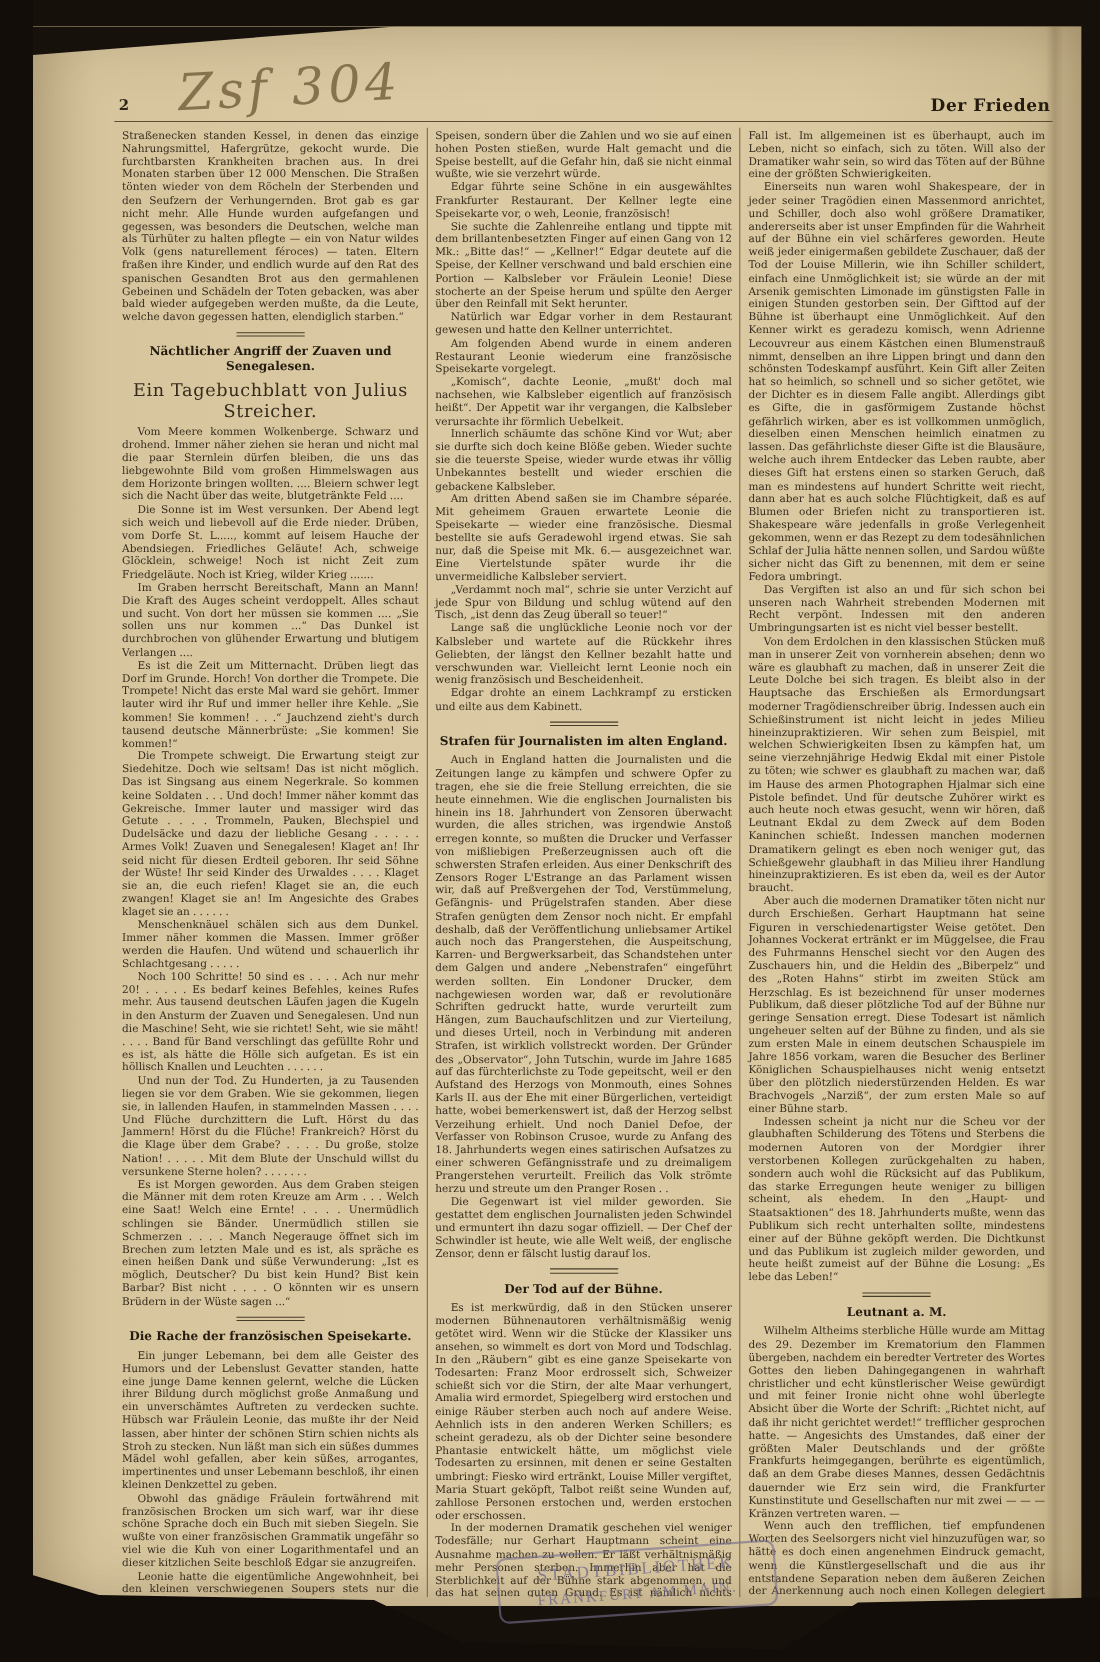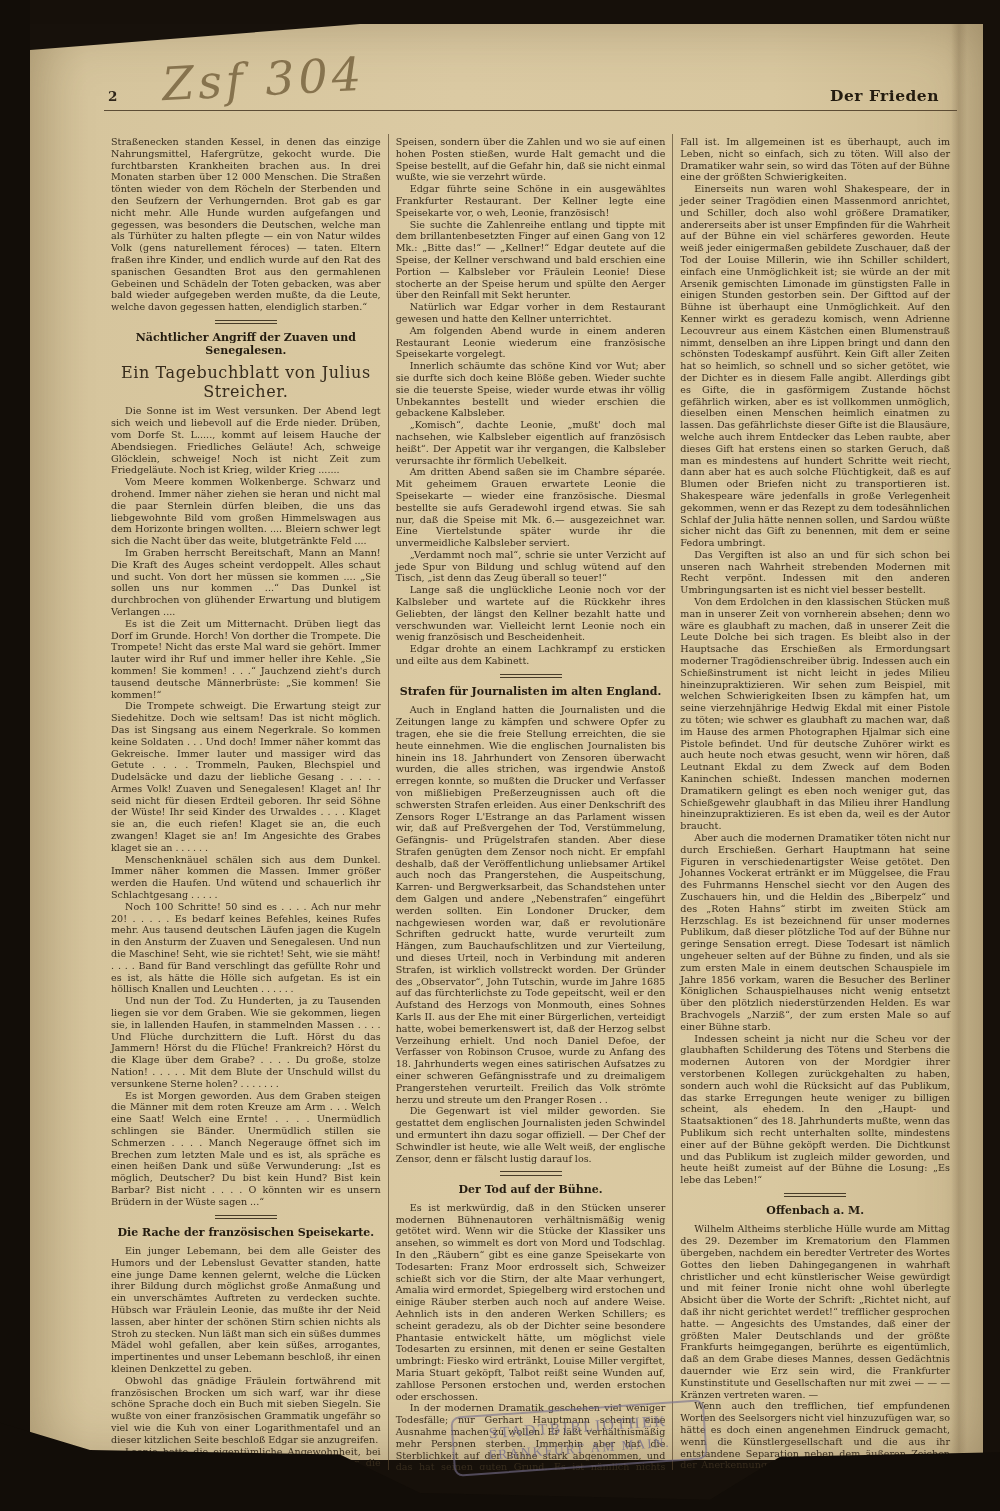--- a/index.html
+++ b/index.html
@@ -12,23 +12,23 @@
     background:#17110b;clip-path:polygon(0 0,100% 0,0 100%);}
   .page::after{content:"";position:absolute;right:16px;top:0;width:16px;height:100%;
     background:linear-gradient(90deg,rgba(0,0,0,0),rgba(110,90,60,.28),rgba(0,0,0,0));}
   .content{position:absolute;left:74px;right:26px;top:0;bottom:0;padding-top:56px;}
   
   .masthead{position:relative;height:30px;border-bottom:1.5px solid rgba(70,55,35,.85);}
   .pageno{position:absolute;left:4px;top:8px;font-size:13.5px;font-weight:bold;color:#2f261a;}
   .hand-note{position:absolute;left:58px;top:-28px;font-size:46px;font-style:italic;
     color:rgba(120,100,64,.85);transform:rotate(-3deg);
     font-family:"DejaVu Serif",serif;letter-spacing:4px;white-space:nowrap;}
-  .paper-title{position:absolute;right:18px;top:6px;font-size:15.5px;font-weight:bold;color:#241c10;letter-spacing:.5px;text-align:center;}
+  .paper-title{position:absolute;right:2px;top:6px;font-size:15.5px;font-weight:bold;color:#241c10;letter-spacing:.5px;text-align:center;}
   
-  .cols{display:flex;height:1336px;overflow:hidden;margin-top:23px;}
+  .cols{display:flex;height:1336px;overflow:hidden;margin-top:5px;}
   .col{flex:1 1 0;padding:2px 7px 0 7px;overflow:hidden;}
   .col + .col{border-left:1px solid rgba(85,68,44,.7);}
   .bp{margin:0;font-size:9.6px;line-height:11.8px;text-align:justify;color:#372c1d;
       text-indent:14px;hyphens:auto;-webkit-hyphens:auto;word-spacing:-0.2px;}
   .bp.ni{text-indent:0;}
   .ah{margin:5px 2px 5px;font-size:11px;line-height:1.18;font-weight:bold;text-align:center;color:#241c10;}
   .by{margin:0 0 4px;font-size:16px;text-align:center;color:#362b1c;letter-spacing:.6px;}
   .sep{width:62px;height:2.5px;margin:7px auto 8px;border-top:1px solid rgba(55,44,28,.9);
        border-bottom:1.5px solid rgba(55,44,28,.9);}
   
@@ -58,22 +58,22 @@
     </div>
 
     <div class="cols">
 
       <div class="col">
         <div>
             <p class="bp ni">Straßenecken standen Kessel, in denen das einzige Nahrungsmittel, Hafergrütze, gekocht wurde. Die furchtbarsten Krankheiten brachen aus. In drei Monaten starben über 12 000 Menschen. Die Straßen tönten wieder von dem Röcheln der Sterbenden und den Seufzern der Verhungernden. Brot gab es gar nicht mehr. Alle Hunde wurden aufgefangen und gegessen, was besonders die Deutschen, welche man als Türhüter zu halten pflegte — ein von Natur wildes Volk (gens naturellement féroces) — taten. Eltern fraßen ihre Kinder, und endlich wurde auf den Rat des spanischen Gesandten Brot aus den germahlenen Gebeinen und Schädeln der Toten gebacken, was aber bald wieder aufgegeben werden mußte, da die Leute, welche davon gegessen hatten, elendiglich starben.“</p>
             <div class="sep"></div>
             <h2 class="ah">Nächtlicher Angriff der Zuaven und Senegalesen.</h2>
             <p class="by">Ein Tagebuchblatt von Julius Streicher.</p>
+            <p class="bp">Vom Meere kommen Wolkenberge. Schwarz und drohend. Immer näher ziehen sie heran und nicht mal die paar Sternlein dürfen bleiben, die uns das liebgewohnte Bild vom großen Himmelswagen aus dem Horizonte bringen wollten. .... Bleiern schwer legt sich die Nacht über das weite, blutgetränkte Feld ....</p>
             <p class="bp">Die Sonne ist im West versunken. Der Abend legt sich weich und liebevoll auf die Erde nieder. Drüben, vom Dorfe St. L....., kommt auf leisem Hauche der Abendsiegen. Friedliches Geläute! Ach, schweige Glöcklein, schweige! Noch ist nicht Zeit zum Friedgeläute. Noch ist Krieg, wilder Krieg .......</p>
-            <p class="bp">Vom Meere kommen Wolkenberge. Schwarz und drohend. Immer näher ziehen sie heran und nicht mal die paar Sternlein dürfen bleiben, die uns das liebgewohnte Bild vom großen Himmelswagen aus dem Horizonte bringen wollten. .... Bleiern schwer legt sich die Nacht über das weite, blutgetränkte Feld ....</p>
             <p class="bp">Im Graben herrscht Bereitschaft, Mann an Mann! Die Kraft des Auges scheint verdoppelt. Alles schaut und sucht. Von dort her müssen sie kommen .... „Sie sollen uns nur kommen ...“ Das Dunkel ist durchbrochen von glühender Erwartung und blutigem Verlangen ....</p>
             <p class="bp">Es ist die Zeit um Mitternacht. Drüben liegt das Dorf im Grunde. Horch! Von dorther die Trompete. Die Trompete! Nicht das erste Mal ward sie gehört. Immer lauter wird ihr Ruf und immer heller ihre Kehle. „Sie kommen! Sie kommen! . . .“ Jauchzend zieht's durch tausend deutsche Männerbrüste: „Sie kommen! Sie kommen!“</p>
             <p class="bp">Die Trompete schweigt. Die Erwartung steigt zur Siedehitze. Doch wie seltsam! Das ist nicht möglich. Das ist Singsang aus einem Negerkrale. So kommen keine Soldaten . . . Und doch! Immer näher kommt das Gekreische. Immer lauter und massiger wird das Getute . . . . Trommeln, Pauken, Blechspiel und Dudelsäcke und dazu der liebliche Gesang . . . . . Armes Volk! Zuaven und Senegalesen! Klaget an! Ihr seid nicht für diesen Erdteil geboren. Ihr seid Söhne der Wüste! Ihr seid Kinder des Urwaldes . . . . Klaget sie an, die euch riefen! Klaget sie an, die euch zwangen! Klaget sie an! Im Angesichte des Grabes klaget sie an . . . . . .</p>
             <p class="bp">Menschenknäuel schälen sich aus dem Dunkel. Immer näher kommen die Massen. Immer größer werden die Haufen. Und wütend und schauerlich ihr Schlachtgesang . . . . .</p>
             <p class="bp">Noch 100 Schritte! 50 sind es . . . . Ach nur mehr 20! . . . . . Es bedarf keines Befehles, keines Rufes mehr. Aus tausend deutschen Läufen jagen die Kugeln in den Ansturm der Zuaven und Senegalesen. Und nun die Maschine! Seht, wie sie richtet! Seht, wie sie mäht! . . . . Band für Band verschlingt das gefüllte Rohr und es ist, als hätte die Hölle sich aufgetan. Es ist ein höllisch Knallen und Leuchten . . . . . .</p>
             <p class="bp">Und nun der Tod. Zu Hunderten, ja zu Tausenden liegen sie vor dem Graben. Wie sie gekommen, liegen sie, in lallenden Haufen, in stammelnden Massen . . . . Und Flüche durchzittern die Luft. Hörst du das Jammern! Hörst du die Flüche! Frankreich? Hörst du die Klage über dem Grabe? . . . . Du große, stolze Nation! . . . . . Mit dem Blute der Unschuld willst du versunkene Sterne holen? . . . . . . .</p>
             <p class="bp">Es ist Morgen geworden. Aus dem Graben steigen die Männer mit dem roten Kreuze am Arm . . . Welch eine Saat! Welch eine Ernte! . . . . Unermüdlich schlingen sie Bänder. Unermüdlich stillen sie Schmerzen . . . . Manch Negerauge öffnet sich im Brechen zum letzten Male und es ist, als spräche es einen heißen Dank und süße Verwunderung: „Ist es möglich, Deutscher? Du bist kein Hund? Bist kein Barbar? Bist nicht . . . . O könnten wir es unsern Brüdern in der Wüste sagen ...“</p>
             <div class="sep"></div>
             <h2 class="ah">Die Rache der französischen Speisekarte.</h2>
             <p class="bp">Ein junger Lebemann, bei dem alle Geister des Humors und der Lebenslust Gevatter standen, hatte eine junge Dame kennen gelernt, welche die Lücken ihrer Bildung durch möglichst große Anmaßung und ein unverschämtes Auftreten zu verdecken suchte. Hübsch war Fräulein Leonie, das mußte ihr der Neid lassen, aber hinter der schönen Stirn schien nichts als Stroh zu stecken. Nun läßt man sich ein süßes dummes Mädel wohl gefallen, aber kein süßes, arrogantes, impertinentes und unser Lebemann beschloß, ihr einen kleinen Denkzettel zu geben.</p>
@@ -83,22 +83,22 @@
 
       </div>
 
       <div class="col">
         <div>
             <p class="bp ni">Speisen, sondern über die Zahlen und wo sie auf einen hohen Posten stießen, wurde Halt gemacht und die Speise bestellt, auf die Gefahr hin, daß sie nicht einmal wußte, wie sie verzehrt würde.</p>
             <p class="bp">Edgar führte seine Schöne in ein ausgewähltes Frankfurter Restaurant. Der Kellner legte eine Speisekarte vor, o weh, Leonie, französisch!</p>
             <p class="bp">Sie suchte die Zahlenreihe entlang und tippte mit dem brillantenbesetzten Finger auf einen Gang von 12 Mk.: „Bitte das!“ — „Kellner!“ Edgar deutete auf die Speise, der Kellner verschwand und bald erschien eine Portion — Kalbsleber vor Fräulein Leonie! Diese stocherte an der Speise herum und spülte den Aerger über den Reinfall mit Sekt herunter.</p>
             <p class="bp">Natürlich war Edgar vorher in dem Restaurant gewesen und hatte den Kellner unterrichtet.</p>
             <p class="bp">Am folgenden Abend wurde in einem anderen Restaurant Leonie wiederum eine französische Speisekarte vorgelegt.</p>
+            <p class="bp">„Komisch“, dachte Leonie, „mußt' doch mal nachsehen, wie Kalbsleber eigentlich auf französisch heißt“. Der Appetit war ihr vergangen, die Kalbsleber verursachte ihr förmlich Uebelkeit.</p>
             <p class="bp">Innerlich schäumte das schöne Kind vor Wut; aber sie durfte sich doch keine Blöße geben. Wieder suchte sie die teuerste Speise, wieder wurde etwas ihr völlig Unbekanntes bestellt und wieder erschien die gebackene Kalbsleber.</p>
-            <p class="bp">„Komisch“, dachte Leonie, „mußt' doch mal nachsehen, wie Kalbsleber eigentlich auf französisch heißt“. Der Appetit war ihr vergangen, die Kalbsleber verursachte ihr förmlich Uebelkeit.</p>
             <p class="bp">Am dritten Abend saßen sie im Chambre séparée. Mit geheimem Grauen erwartete Leonie die Speisekarte — wieder eine französische. Diesmal bestellte sie aufs Geradewohl irgend etwas. Sie sah nur, daß die Speise mit Mk. 6.— ausgezeichnet war. Eine Viertelstunde später wurde ihr die unvermeidliche Kalbsleber serviert.</p>
             <p class="bp">„Verdammt noch mal“, schrie sie unter Verzicht auf jede Spur von Bildung und schlug wütend auf den Tisch, „ist denn das Zeug überall so teuer!“</p>
             <p class="bp">Lange saß die unglückliche Leonie noch vor der Kalbsleber und wartete auf die Rückkehr ihres Geliebten, der längst den Kellner bezahlt hatte und verschwunden war. Vielleicht lernt Leonie noch ein wenig französisch und Bescheidenheit.</p>
             <p class="bp">Edgar drohte an einem Lachkrampf zu ersticken und eilte aus dem Kabinett.</p>
             <div class="sep"></div>
             <h2 class="ah">Strafen für Journalisten im alten England.</h2>
             <p class="bp">Auch in England hatten die Journalisten und die Zeitungen lange zu kämpfen und schwere Opfer zu tragen, ehe sie die freie Stellung erreichten, die sie heute einnehmen. Wie die englischen Journalisten bis hinein ins 18. Jahrhundert von Zensoren überwacht wurden, die alles strichen, was irgendwie Anstoß erregen konnte, so mußten die Drucker und Verfasser von mißliebigen Preßerzeugnissen auch oft die schwersten Strafen erleiden. Aus einer Denkschrift des Zensors Roger L'Estrange an das Parlament wissen wir, daß auf Preßvergehen der Tod, Verstümmelung, Gefängnis- und Prügelstrafen standen. Aber diese Strafen genügten dem Zensor noch nicht. Er empfahl deshalb, daß der Veröffentlichung unliebsamer Artikel auch noch das Prangerstehen, die Auspeitschung, Karren- und Bergwerksarbeit, das Schandstehen unter dem Galgen und andere „Nebenstrafen“ eingeführt werden sollten. Ein Londoner Drucker, dem nachgewiesen worden war, daß er revolutionäre Schriften gedruckt hatte, wurde verurteilt zum Hängen, zum Bauchaufschlitzen und zur Vierteilung, und dieses Urteil, noch in Verbindung mit anderen Strafen, ist wirklich vollstreckt worden. Der Gründer des „Observator“, John Tutschin, wurde im Jahre 1685 auf das fürchterlichste zu Tode gepeitscht, weil er den Aufstand des Herzogs von Monmouth, eines Sohnes Karls II. aus der Ehe mit einer Bürgerlichen, verteidigt hatte, wobei bemerkenswert ist, daß der Herzog selbst Verzeihung erhielt. Und noch Daniel Defoe, der Verfasser von Robinson Crusoe, wurde zu Anfang des 18. Jahrhunderts wegen eines satirischen Aufsatzes zu einer schweren Gefängnisstrafe und zu dreimaligem Prangerstehen verurteilt. Freilich das Volk strömte herzu und streute um den Pranger Rosen . .</p>
             <p class="bp">Die Gegenwart ist viel milder geworden. Sie gestattet dem englischen Journalisten jeden Schwindel und ermuntert ihn dazu sogar offiziell. — Der Chef der Schwindler ist heute, wie alle Welt weiß, der englische Zensor, denn er fälscht lustig darauf los.</p>
             <div class="sep"></div>
             <h2 class="ah">Der Tod auf der Bühne.</h2>
@@ -109,21 +109,21 @@
 
       <div class="col">
         <div>
             <p class="bp ni">Fall ist. Im allgemeinen ist es überhaupt, auch im Leben, nicht so einfach, sich zu töten. Will also der Dramatiker wahr sein, so wird das Töten auf der Bühne eine der größten Schwierigkeiten.</p>
             <p class="bp">Einerseits nun waren wohl Shakespeare, der in jeder seiner Tragödien einen Massenmord anrichtet, und Schiller, doch also wohl größere Dramatiker, andererseits aber ist unser Empfinden für die Wahrheit auf der Bühne ein viel schärferes geworden. Heute weiß jeder einigermaßen gebildete Zuschauer, daß der Tod der Louise Millerin, wie ihn Schiller schildert, einfach eine Unmöglichkeit ist; sie würde an der mit Arsenik gemischten Limonade im günstigsten Falle in einigen Stunden gestorben sein. Der Gifttod auf der Bühne ist überhaupt eine Unmöglichkeit. Auf den Kenner wirkt es geradezu komisch, wenn Adrienne Lecouvreur aus einem Kästchen einen Blumenstrauß nimmt, denselben an ihre Lippen bringt und dann den schönsten Todeskampf ausführt. Kein Gift aller Zeiten hat so heimlich, so schnell und so sicher getötet, wie der Dichter es in diesem Falle angibt. Allerdings gibt es Gifte, die in gasförmigem Zustande höchst gefährlich wirken, aber es ist vollkommen unmöglich, dieselben einen Menschen heimlich einatmen zu lassen. Das gefährlichste dieser Gifte ist die Blausäure, welche auch ihrem Entdecker das Leben raubte, aber dieses Gift hat erstens einen so starken Geruch, daß man es mindestens auf hundert Schritte weit riecht, dann aber hat es auch solche Flüchtigkeit, daß es auf Blumen oder Briefen nicht zu transportieren ist. Shakespeare wäre jedenfalls in große Verlegenheit gekommen, wenn er das Rezept zu dem todesähnlichen Schlaf der Julia hätte nennen sollen, und Sardou wüßte sicher nicht das Gift zu benennen, mit dem er seine Fedora umbringt.</p>
             <p class="bp">Das Vergiften ist also an und für sich schon bei unseren nach Wahrheit strebenden Modernen mit Recht verpönt. Indessen mit den anderen Umbringungsarten ist es nicht viel besser bestellt.</p>
             <p class="bp">Von dem Erdolchen in den klassischen Stücken muß man in unserer Zeit von vornherein absehen; denn wo wäre es glaubhaft zu machen, daß in unserer Zeit die Leute Dolche bei sich tragen. Es bleibt also in der Hauptsache das Erschießen als Ermordungsart moderner Tragödienschreiber übrig. Indessen auch ein Schießinstrument ist nicht leicht in jedes Milieu hineinzupraktizieren. Wir sehen zum Beispiel, mit welchen Schwierigkeiten Ibsen zu kämpfen hat, um seine vierzehnjährige Hedwig Ekdal mit einer Pistole zu töten; wie schwer es glaubhaft zu machen war, daß im Hause des armen Photographen Hjalmar sich eine Pistole befindet. Und für deutsche Zuhörer wirkt es auch heute noch etwas gesucht, wenn wir hören, daß Leutnant Ekdal zu dem Zweck auf dem Boden Kaninchen schießt. Indessen manchen modernen Dramatikern gelingt es eben noch weniger gut, das Schießgewehr glaubhaft in das Milieu ihrer Handlung hineinzupraktizieren. Es ist eben da, weil es der Autor braucht.</p>
             <p class="bp">Aber auch die modernen Dramatiker töten nicht nur durch Erschießen. Gerhart Hauptmann hat seine Figuren in verschiedenartigster Weise getötet. Den Johannes Vockerat ertränkt er im Müggelsee, die Frau des Fuhrmanns Henschel siecht vor den Augen des Zuschauers hin, und die Heldin des „Biberpelz“ und des „Roten Hahns“ stirbt im zweiten Stück am Herzschlag. Es ist bezeichnend für unser modernes Publikum, daß dieser plötzliche Tod auf der Bühne nur geringe Sensation erregt. Diese Todesart ist nämlich ungeheuer selten auf der Bühne zu finden, und als sie zum ersten Male in einem deutschen Schauspiele im Jahre 1856 vorkam, waren die Besucher des Berliner Königlichen Schauspielhauses nicht wenig entsetzt über den plötzlich niederstürzenden Helden. Es war Brachvogels „Narziß“, der zum ersten Male so auf einer Bühne starb.</p>
             <p class="bp">Indessen scheint ja nicht nur die Scheu vor der glaubhaften Schilderung des Tötens und Sterbens die modernen Autoren von der Mordgier ihrer verstorbenen Kollegen zurückgehalten zu haben, sondern auch wohl die Rücksicht auf das Publikum, das starke Erregungen heute weniger zu billigen scheint, als ehedem. In den „Haupt- und Staatsaktionen“ des 18. Jahrhunderts mußte, wenn das Publikum sich recht unterhalten sollte, mindestens einer auf der Bühne geköpft werden. Die Dichtkunst und das Publikum ist zugleich milder geworden, und heute heißt zumeist auf der Bühne die Losung: „Es lebe das Leben!“</p>
             <div class="sep"></div>
-            <h2 class="ah">Offenbach a. M.</h2>
+            <h2 class="ah">Leutnant a. M.</h2>
             <p class="bp">Wilhelm Altheims sterbliche Hülle wurde am Mittag des 29. Dezember im Krematorium den Flammen übergeben, nachdem ein beredter Vertreter des Wortes Gottes den lieben Dahingegangenen in wahrhaft christlicher und echt künstlerischer Weise gewürdigt und mit feiner Ironie nicht ohne wohl überlegte Absicht über die Worte der Schrift: „Richtet nicht, auf daß ihr nicht gerichtet werdet!“ trefflicher gesprochen hatte. — Angesichts des Umstandes, daß einer der größten Maler Deutschlands und der größte Frankfurts heimgegangen, berührte es eigentümlich, daß an dem Grabe dieses Mannes, dessen Gedächtnis dauernder wie Erz sein wird, die Frankfurter Kunstinstitute und Gesellschaften nur mit zwei — — — Kränzen vertreten waren. —</p>
             <p class="bp">Wenn auch den trefflichen, tief empfundenen Worten des Seelsorgers nicht viel hinzuzufügen war, so hätte es doch einen angenehmen Eindruck gemacht, wenn die Künstlergesellschaft und die aus ihr entstandene Separation neben dem äußeren Zeichen der Anerkennung auch noch einen Kollegen delegiert hätten, um dem großen</p>
           </div>
 
       </div>
 
     </div>
   </div>
 </div>
 

